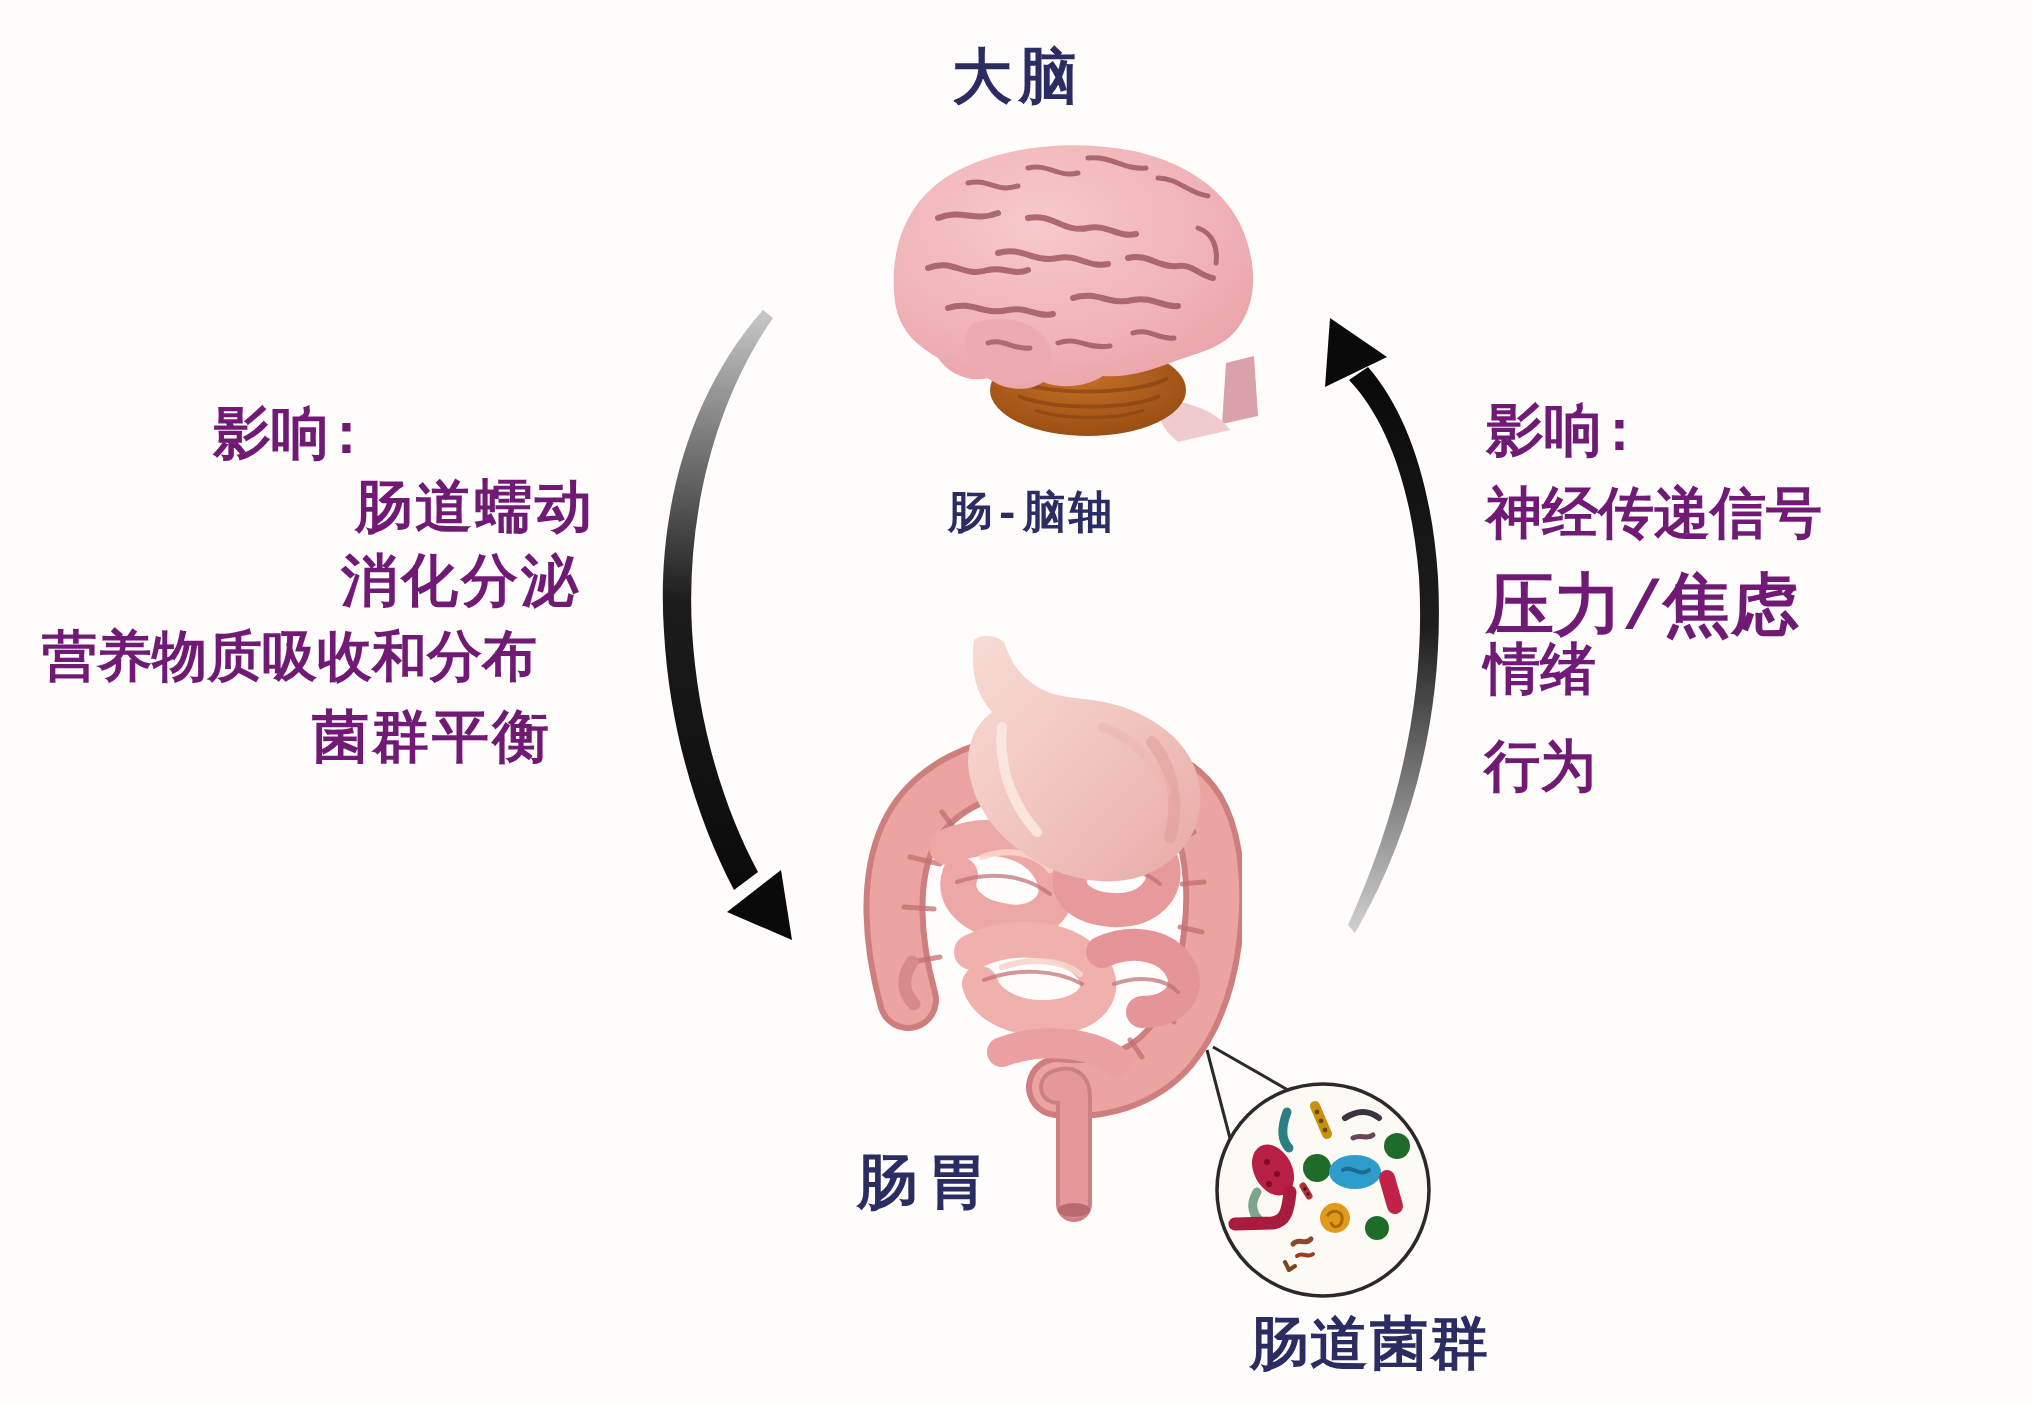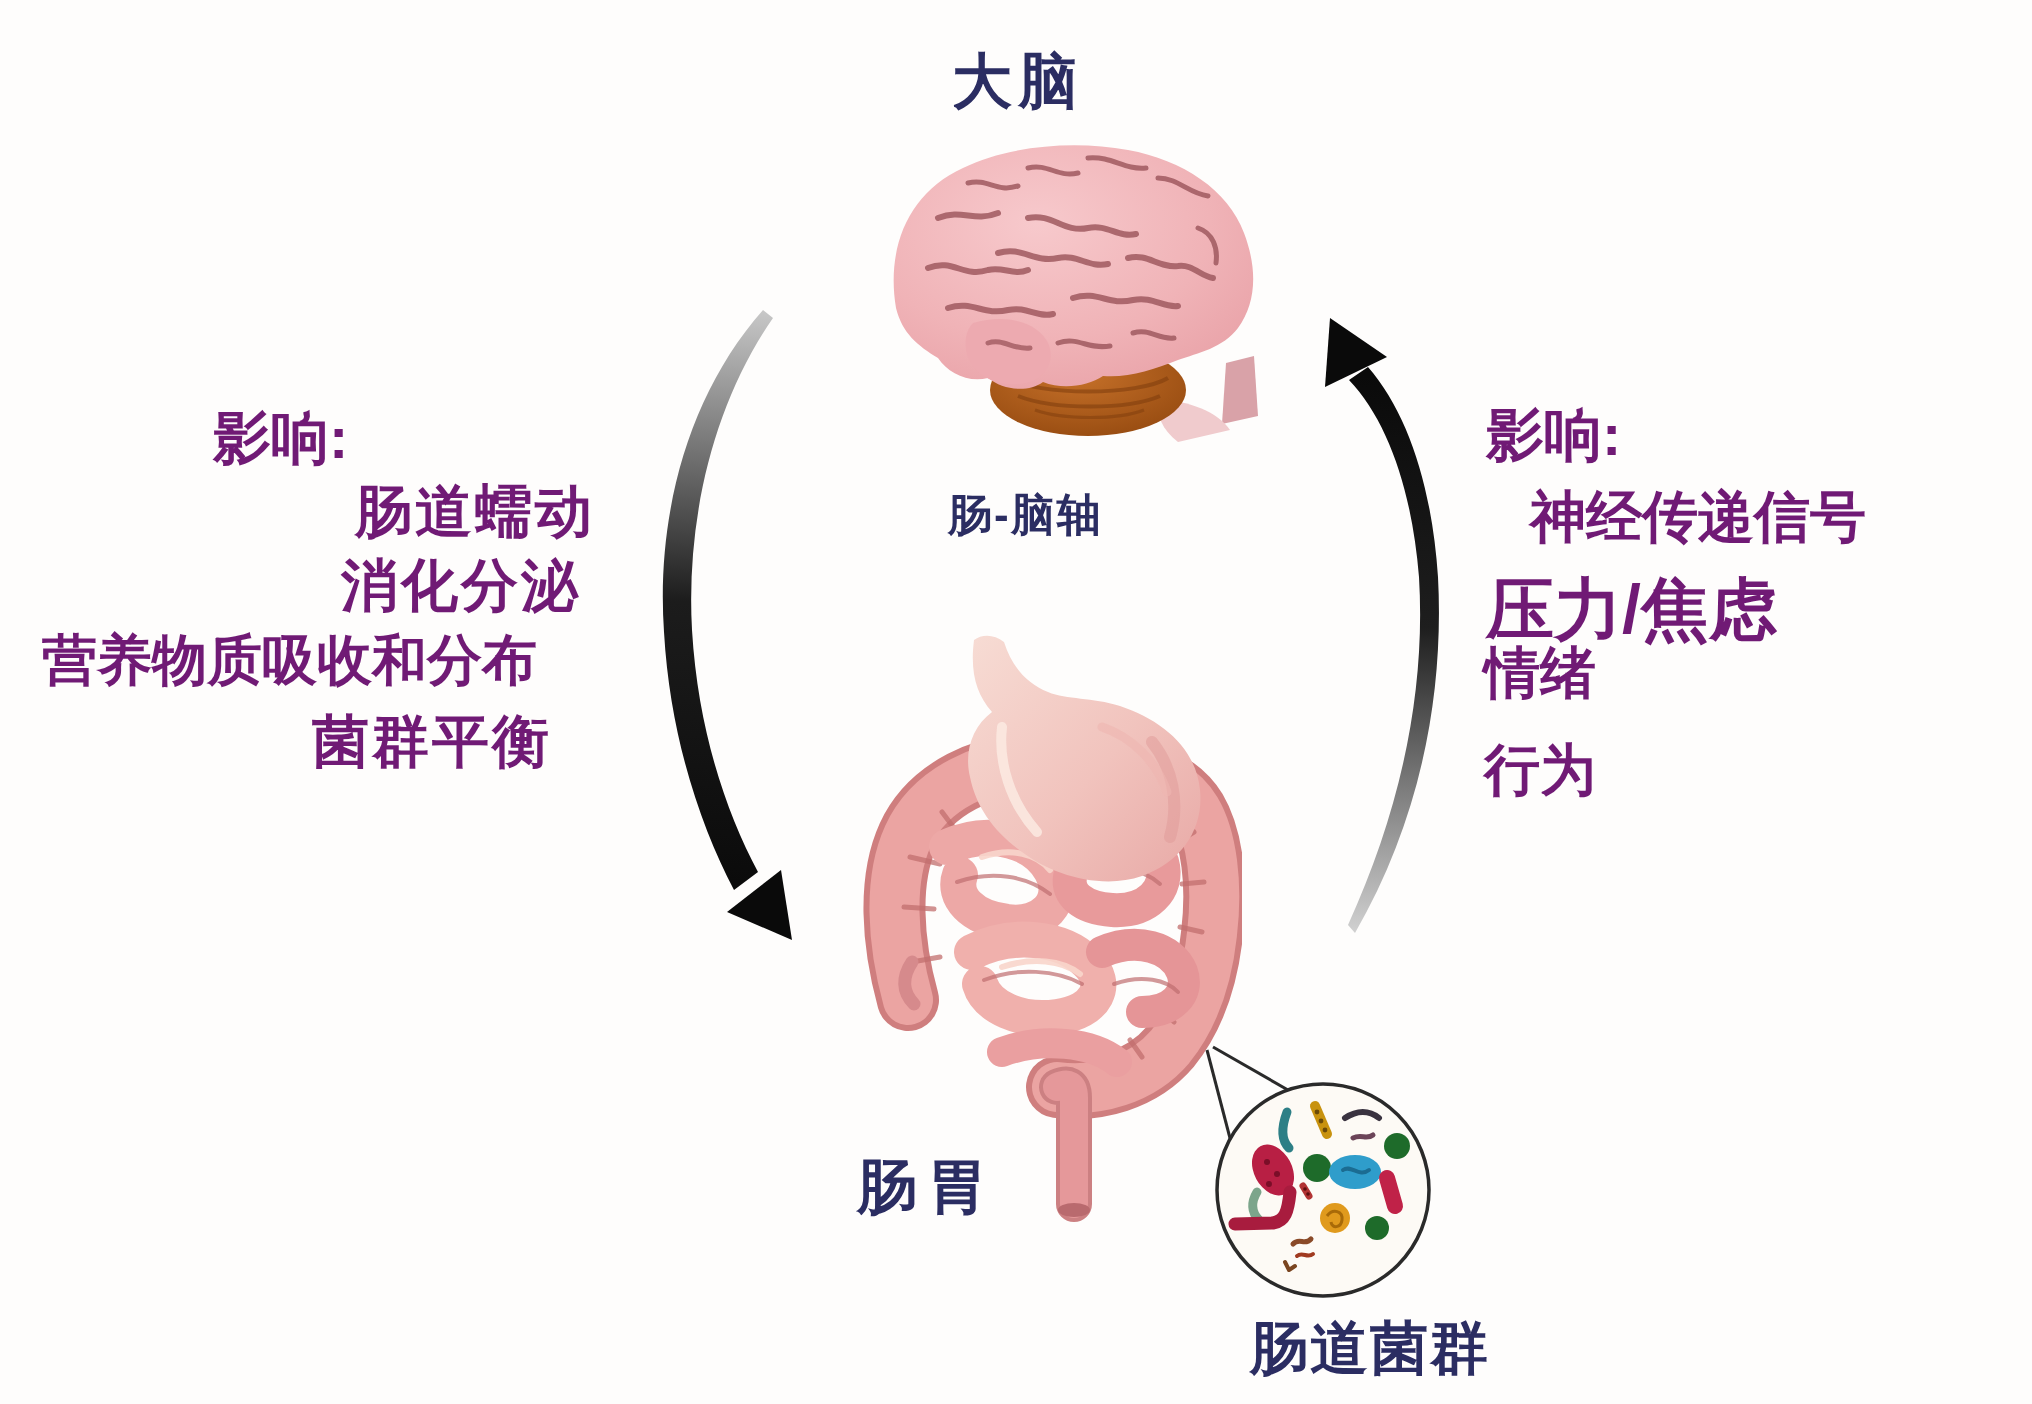--- a/index.html
+++ b/index.html
@@ -1,17 +1,17 @@
 <!DOCTYPE html>
 <html><head>
 <meta charset="utf-8">
 <style>
   html,body{margin:0;padding:0;background:#fff;}
   .canvas{position:relative;width:2032px;height:1404px;background:#fefdfc;overflow:hidden;
-          font-family:Liberation Sans, sans-serif;}
+          font-family:Liberation Mono, monospace;}
   .abs{position:absolute;}
   .lbl{position:absolute;font-weight:700;line-height:1.05;white-space:nowrap;}
   .navy{color:#2b2d62;}
   .maroon{color:#701a75;}
 </style>
 </head>
 <body>
 
 <div class="canvas">
 
@@ -69,21 +69,21 @@
 
   <div class="lbl navy" style="left:948px;top:492px;font-size:44px;letter-spacing:2px;">肠-脑轴</div>
 
   <div class="lbl maroon" style="left:213px;top:408px;font-size:58px;">影响:</div>
   <div class="lbl maroon" style="left:355px;top:482px;font-size:57px;letter-spacing:3px;">肠道蠕动</div>
   <div class="lbl maroon" style="left:341px;top:556px;font-size:57px;letter-spacing:3px;">消化分泌</div>
   <div class="lbl maroon" style="left:42px;top:632px;font-size:55px;">营养物质吸收和分布</div>
   <div class="lbl maroon" style="left:312px;top:712px;font-size:57px;letter-spacing:3px;">菌群平衡</div>
 
   <div class="lbl maroon" style="left:1486px;top:405px;font-size:58px;">影响:</div>
-  <div class="lbl maroon" style="left:1486px;top:488px;font-size:56px;margin-left:44px;">神经传递信号</div>
+  <div class="lbl maroon" style="left:1486px;top:488px;font-size:56px;">神经传递信号</div>
   <div class="lbl maroon" style="left:1486px;top:574px;font-size:68px;">压力/焦虑</div>
   <div class="lbl maroon" style="left:1484px;top:644px;font-size:56px;">情绪</div>
   <div class="lbl maroon" style="left:1484px;top:721px;font-size:56px;margin-top:20px;">行为</div>
 
   <svg class="abs" style="left:620px;top:300px;" width="200" height="660" viewBox="0 0 200 660" aria-hidden="true">
     <defs>
       <linearGradient id="lg1" gradientUnits="userSpaceOnUse" x1="150" y1="10" x2="120" y2="600">
         <stop offset="0" stop-color="#c8c8c8"></stop>
           <stop offset="0.18" stop-color="#8a8a8a"></stop>
         <stop offset="0.5" stop-color="#1c1c1c"></stop>

